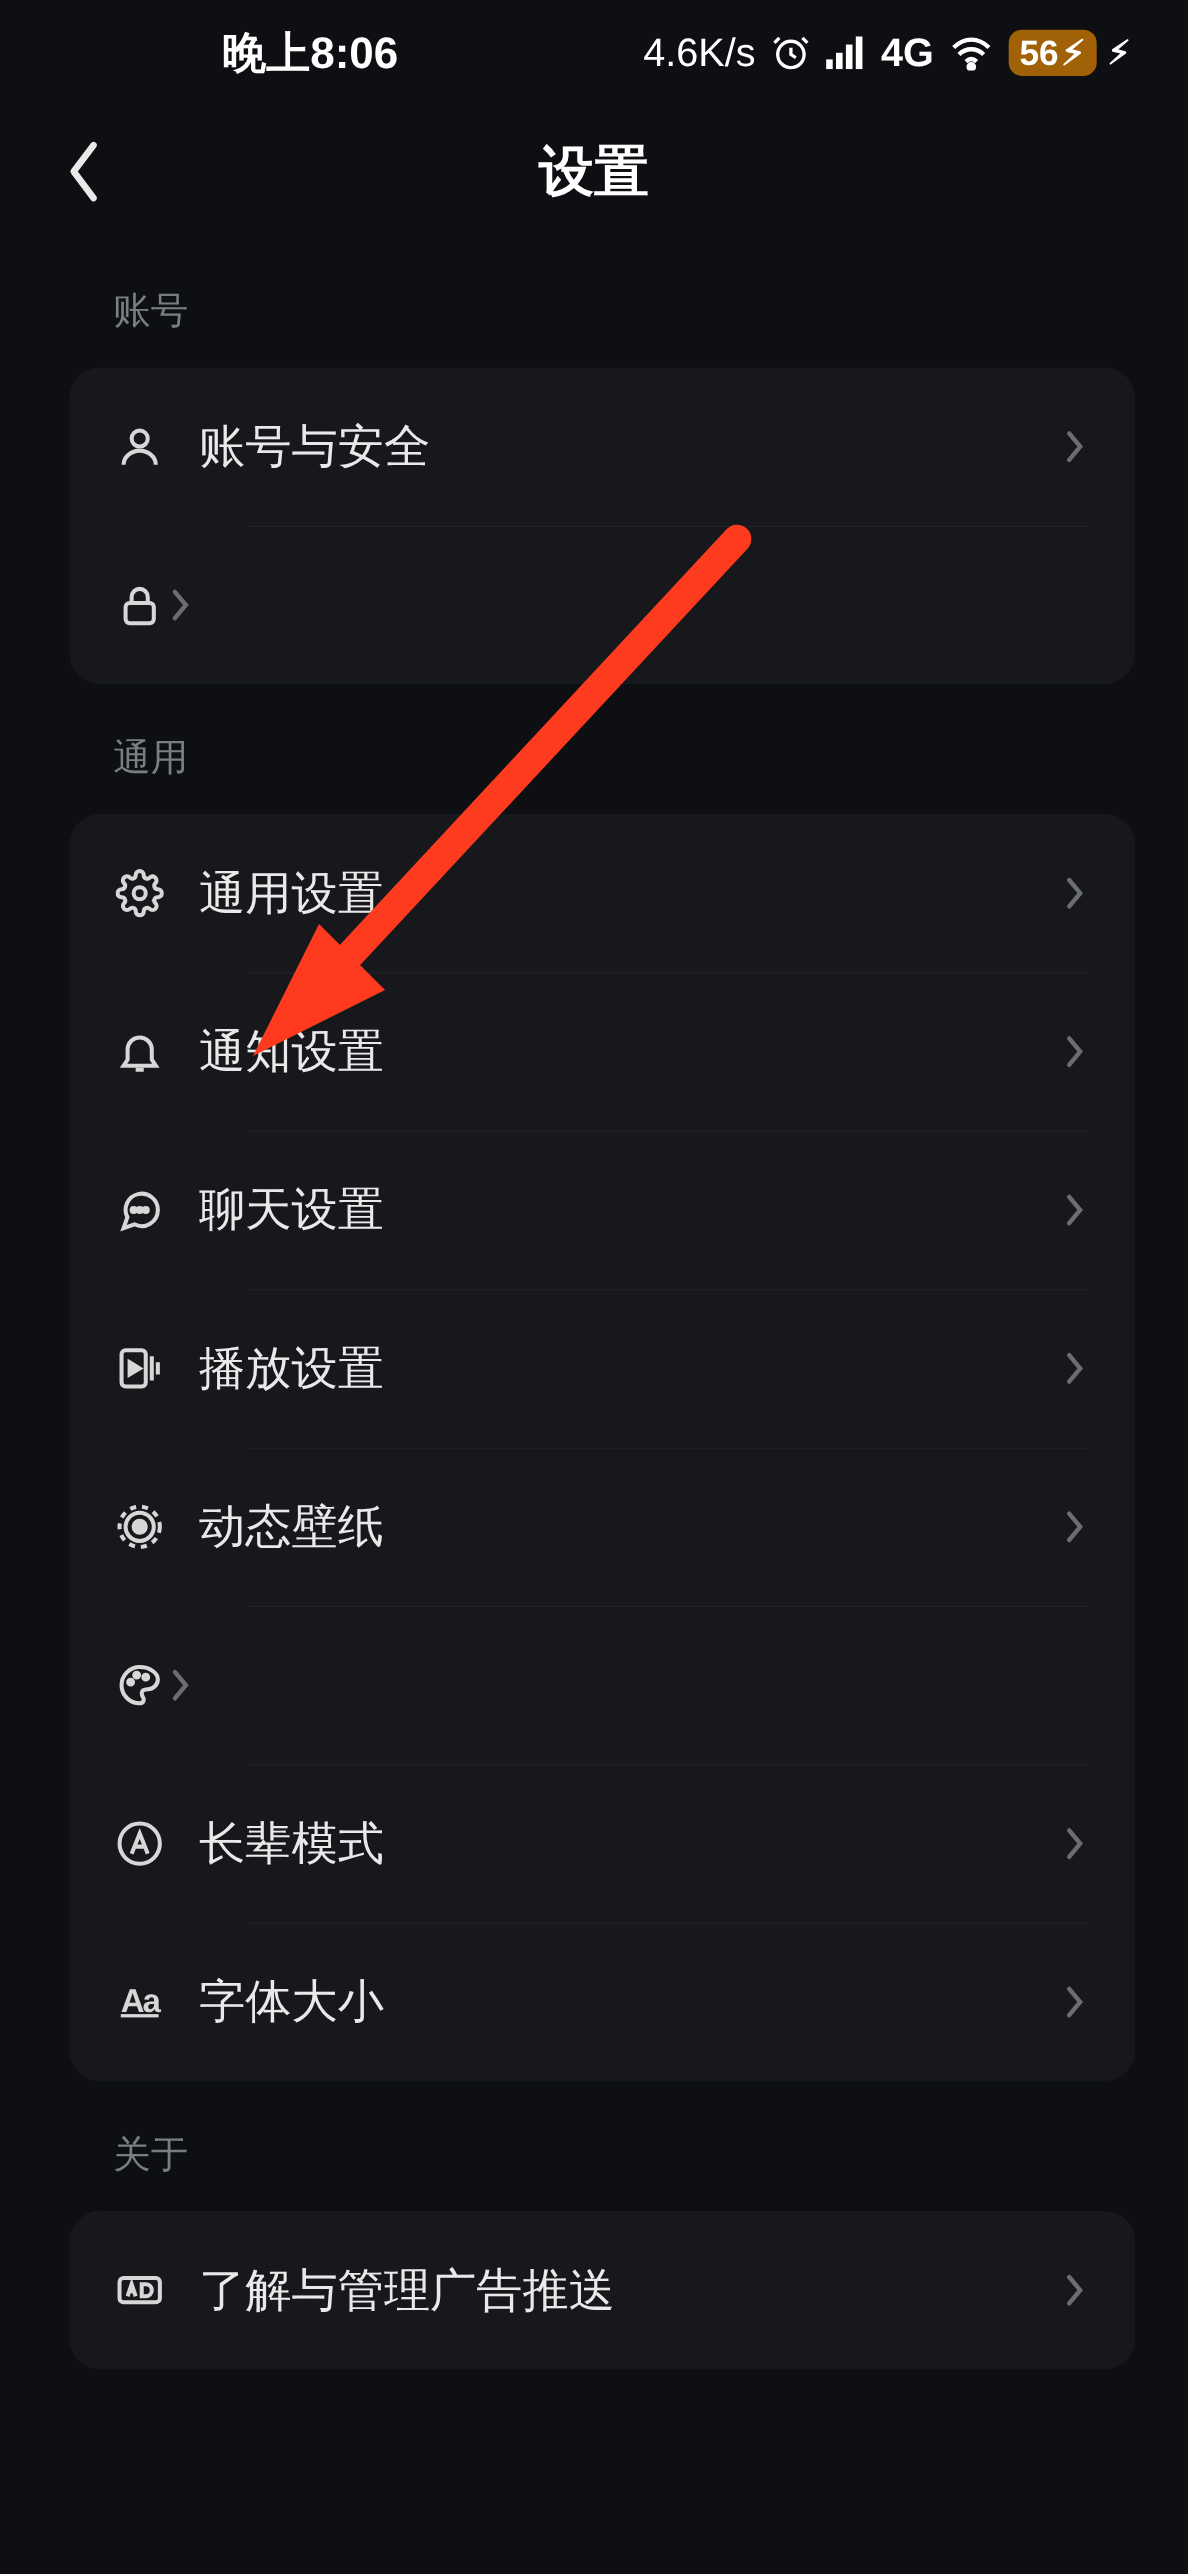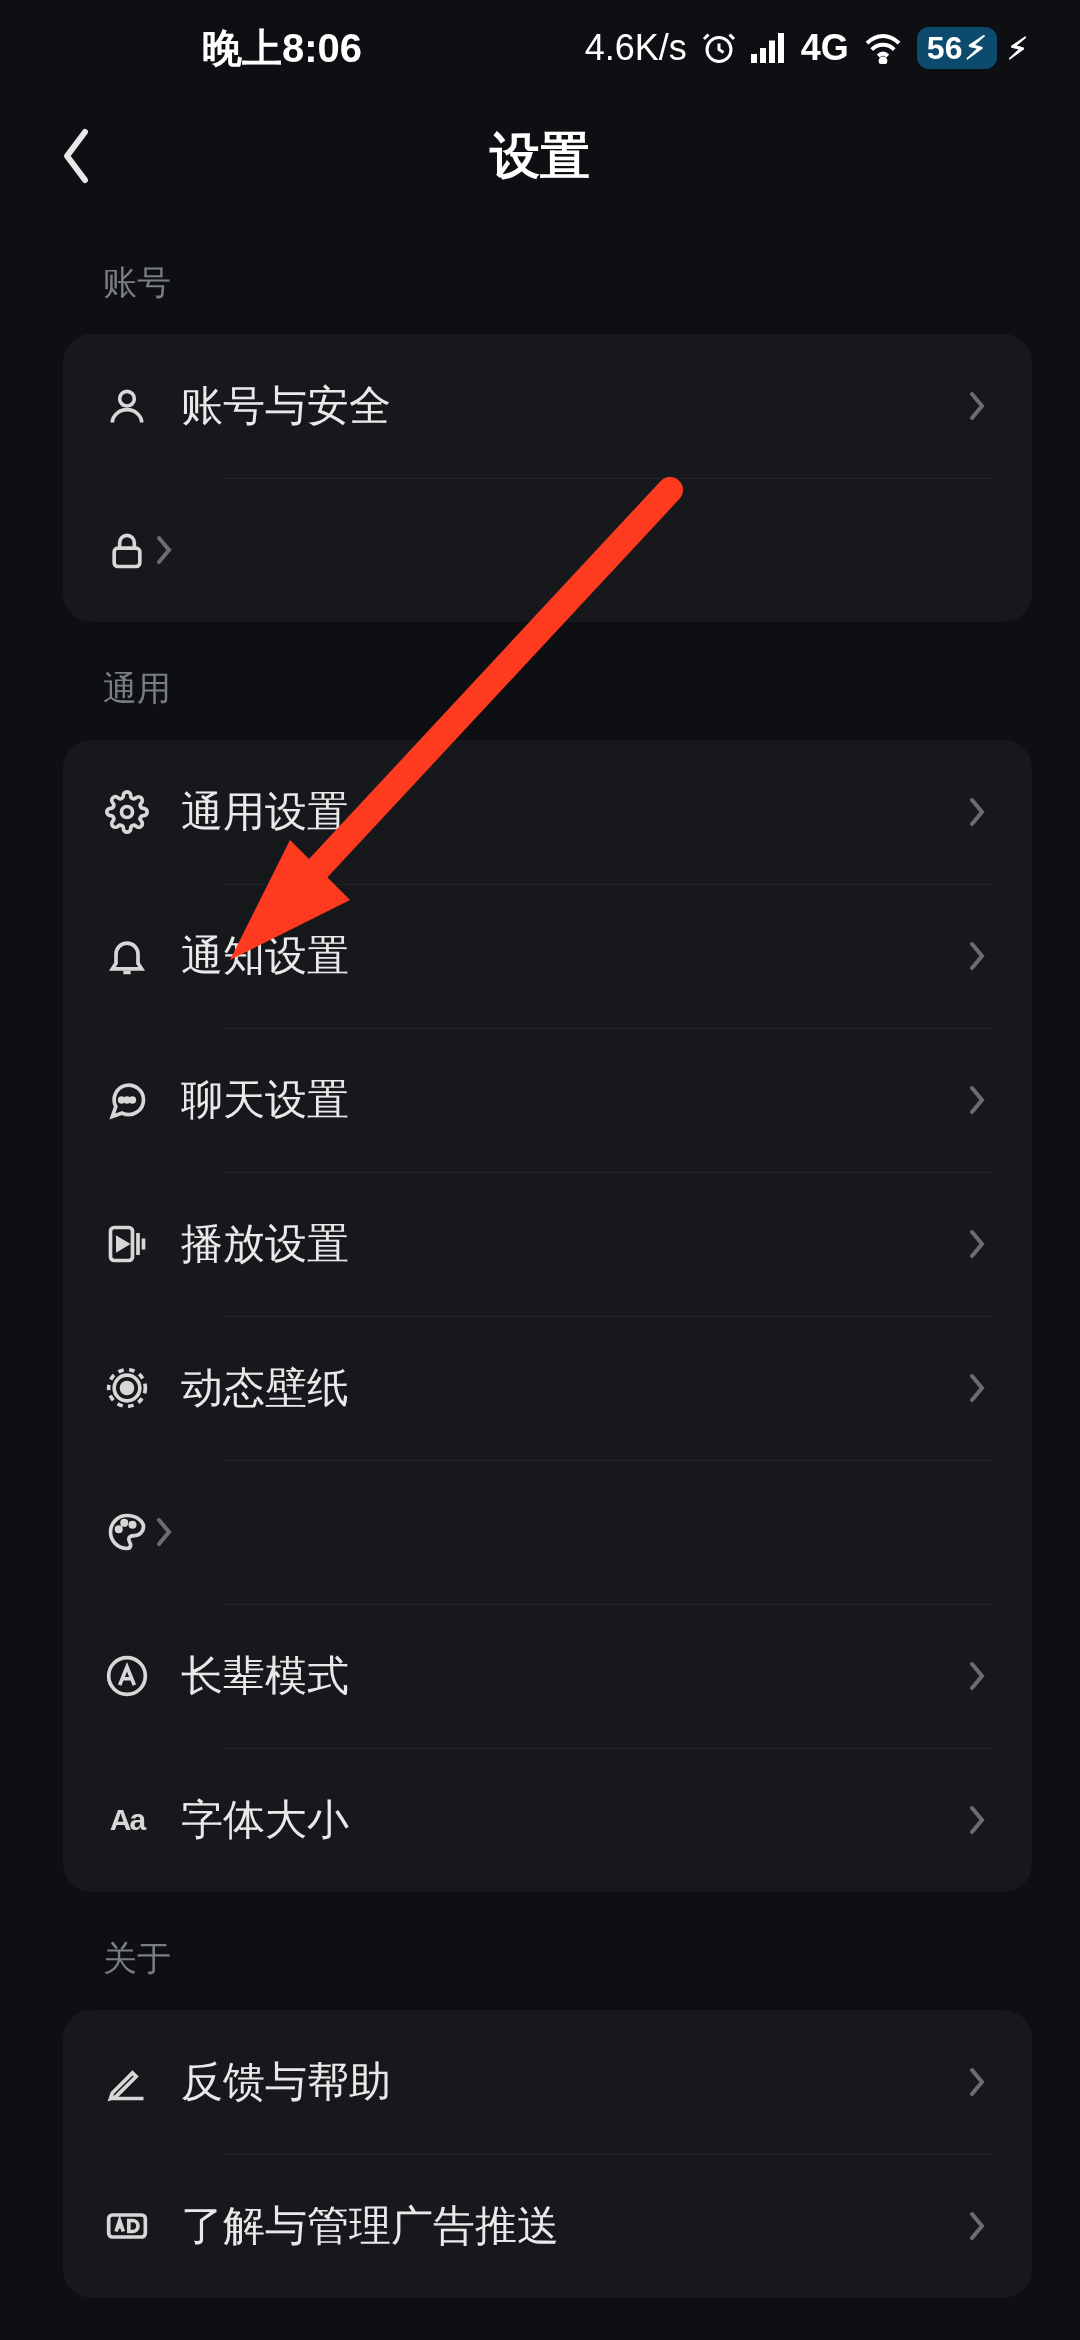--- a/index.html
+++ b/index.html
@@ -5,37 +5,37 @@
   * { box-sizing: border-box; margin: 0; padding: 0; }
   html, body { width: 1080px; height: 2340px; background: #0d0f12; color: #e9e9e9; font-family: -apple-system, "Helvetica Neue", Arial, "PingFang SC", "Microsoft YaHei", sans-serif; overflow: hidden; }
   .screen { position: relative; width: 1080px; height: 2340px; background: #0d0f12; }
 
   
   .status-bar { display: flex; align-items: center; justify-content: space-between; height: 96px; padding: 0 52px; font-size: 40px; font-weight: 600; color: #ffffff; }
   .status-left { display: flex; align-items: flex-end; gap: 10px; padding-left: 150px; }
   .status-right { display: flex; align-items: center; gap: 14px; }
   .status-right .item { display: inline-flex; align-items: center; }
   .battery { display: inline-flex; align-items: center; gap: 6px; }
-  .battery-pill { background: #0c4a6e; color: #fff; border-radius: 12px; padding: 2px 10px; font-size: 32px; font-weight: 700; display: inline-flex; align-items: center; }
+  .battery-pill { background: #a16207; color: #fff; border-radius: 12px; padding: 2px 10px; font-size: 32px; font-weight: 700; display: inline-flex; align-items: center; }
   .bolt { font-size: 30px; color: #fff; margin-left: 4px; }
   .speed { font-size: 36px; font-weight: 500; }
 
   
   .app-header { position: relative; height: 120px; display: flex; align-items: center; justify-content: center; }
   .back-btn { position: absolute; left: 44px; top: 50%; transform: translateY(-50%); width: 64px; height: 64px; display: flex; align-items: center; justify-content: center; }
   .title { font-size: 50px; font-weight: 600; color: #ffffff; }
 
   
   .content { padding: 0 48px; margin-left: 15px; }
   .section-label { font-size: 34px; color: #7a7d82; margin: 44px 0 28px 40px; }
   .group { background: #16181c; border-radius: 28px; overflow: hidden; }
 
   .row { display: flex; align-items: center; height: 144px; padding: 0 40px; position: relative; }
   .row + .row::before { content: ""; position: absolute; left: 160px; right: 40px; top: 0; height: 1px; background: rgba(255,255,255,0.05); }
-  .row .icon-wrap { width: 48px; height: 48px; display: flex; align-items: center; justify-content: center; color: #d7d7d7; flex-shrink: 0; }
+  .row .icon-wrap { width: 48px; height: 48px; display: flex; align-items: center; justify-content: center; color: #d7d7d7; flex-shrink: 0; text-decoration: underline; }
   .row .label { flex: 1; font-size: 42px; color: #e9e9e9; margin-left: 30px; }
   .row .chev { width: 28px; height: 28px; display: flex; align-items: center; justify-content: center; color: #6b6d71; }
   .chev svg { width: 24px; height: 40px; }
 
   
   .arrow-overlay { position: absolute; pointer-events: none; }
 
   svg { display: block; }
 </style>
 </head>
@@ -238,34 +238,20 @@
         <span class="chev">
             <svg viewBox="0 0 24 40" fill="none" stroke="currentColor" stroke-width="4" stroke-linecap="round">
               <polyline points="6,8 16,20 6,32"></polyline>
             </svg>
           </span>
       </div>
     </div>
 
     <div class="section-label">关于</div>
     <div class="group">
-      <div class="row">
-        <span class="icon-wrap">
-          <svg width="44" height="44" viewBox="0 0 24 24" fill="none" stroke="currentColor" stroke-width="2">
-              <path d="M3 21l3-1 11-11-2-2L4 18l-1 3z"></path>
-              <path d="M3 21h18"></path>
-            </svg>
-        </span>
-        <span class="label">反馈与帮助</span>
-        <span class="chev">
-            <svg viewBox="0 0 24 40" fill="none" stroke="currentColor" stroke-width="4" stroke-linecap="round">
-              <polyline points="6,8 16,20 6,32"></polyline>
-            </svg>
-          </span>
-      </div>
       <div class="row">
         <span class="icon-wrap">
           <svg width="44" height="44" viewBox="0 0 24 24" fill="none" stroke="currentColor" stroke-width="2">
               <rect x="2" y="6" width="20" height="12" rx="2"></rect>
               <path d="M6 15l2-6 2 6M7 12.5h2"></path>
               <path d="M13 9h2a3 3 0 010 6h-2z"></path>
             </svg>
         </span>
         <span class="label">了解与管理广告推送</span>
         <span class="chev">

